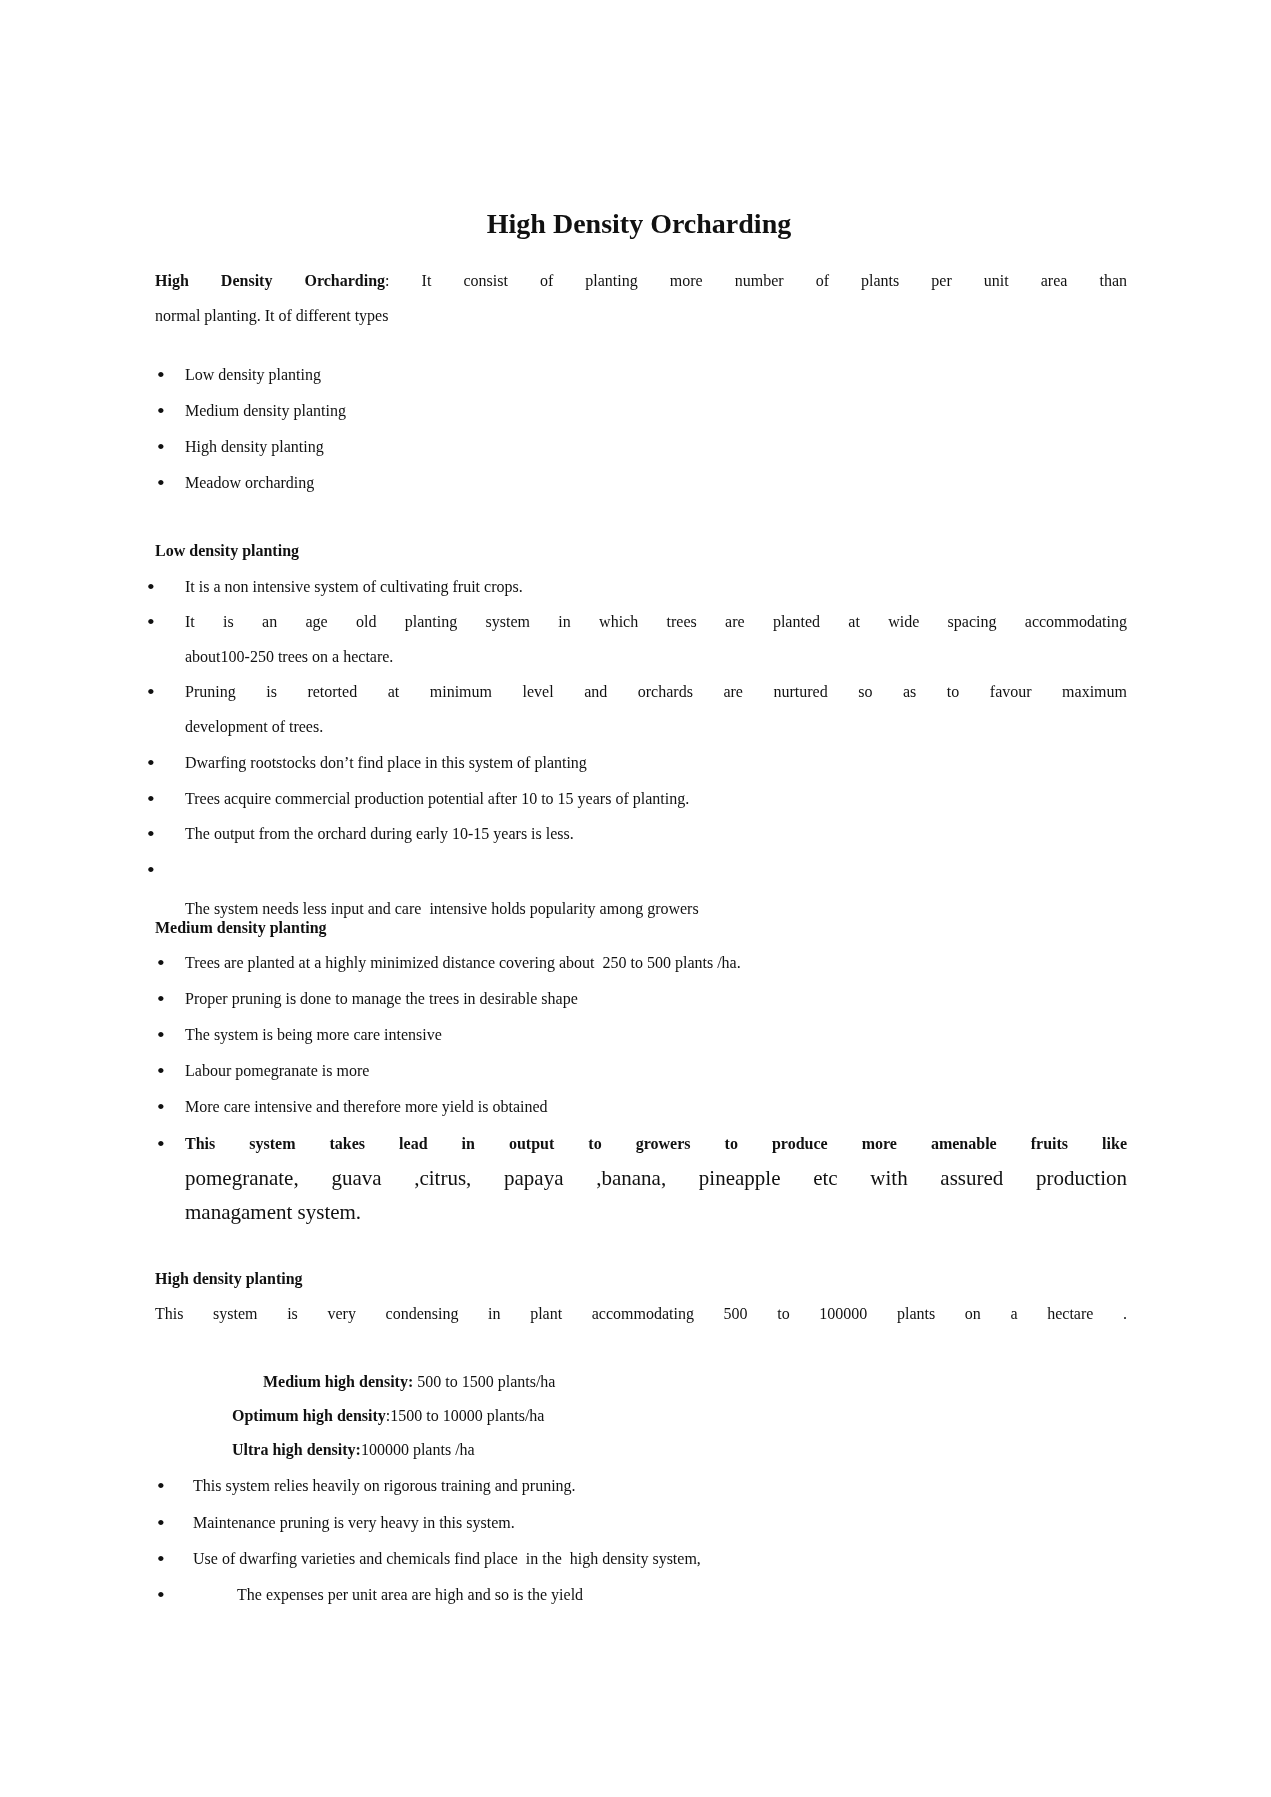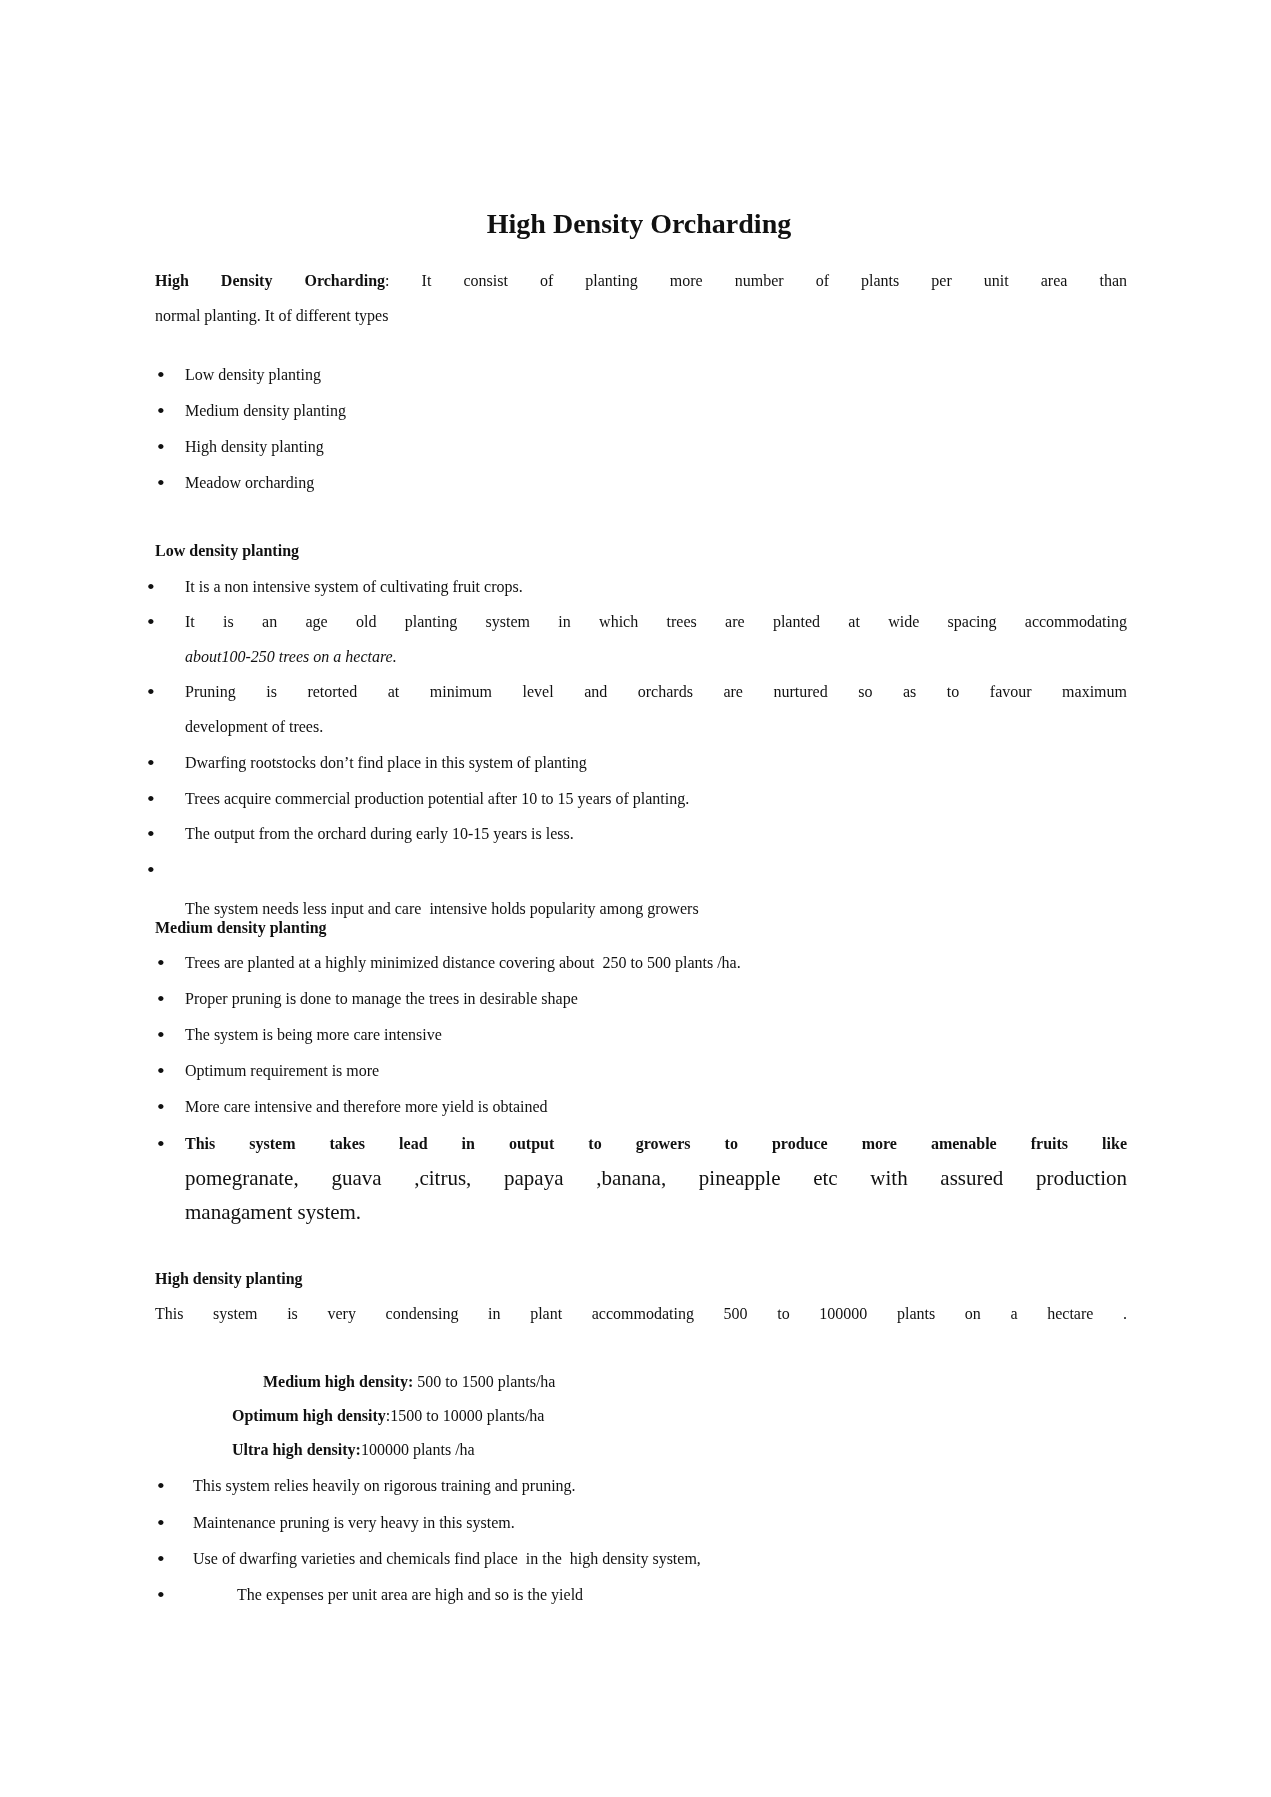--- a/index.html
+++ b/index.html
@@ -34,21 +34,21 @@
     <span class="bullet" style="left:157px; top:470px;">•</span>
     <div class="line" style="left:185px; top:470px;">Meadow orcharding</div>
   </div>
 
   <div class="line b" style="left:155px; top:538px;">Low density planting</div>
   <div>
     <span class="bullet" style="left:147px; top:574px;">•</span>
     <div class="line" style="left:185px; top:574px;">It is a non intensive system of cultivating fruit crops.</div>
     <span class="bullet" style="left:147px; top:609px;">•</span>
     <div class="line justify" style="left:185px; top:609px; width:942px;">It is an age old planting system in which trees are planted at wide spacing  accommodating</div>
-    <div class="line" style="left:185px; top:644px;font-style:italic;">about100-250 trees on a hectare.</div>
+    <div class="line" style="left:185px; top:644px;">about100-250 trees on a hectare.</div>
     <span class="bullet" style="left:147px; top:679px;">•</span>
     <div class="line justify" style="left:185px; top:679px; width:942px;">Pruning is retorted at minimum level and orchards are nurtured so as to favour maximum</div>
     <div class="line" style="left:185px; top:714px;">development of trees.</div>
     <span class="bullet" style="left:147px; top:750px;">•</span>
     <div class="line" style="left:185px; top:750px;">Dwarfing rootstocks don’t find place in this system of planting</div>
     <span class="bullet" style="left:147px; top:786px;">•</span>
     <div class="line" style="left:185px; top:786px;">Trees acquire commercial production potential after 10 to 15 years of planting.</div>
     <span class="bullet" style="left:147px; top:821px;">•</span>
     <div class="line" style="left:185px; top:821px;">The output from the orchard during early 10-15 years is less.</div>
     <span class="bullet" style="left:147px; top:857px;">•</span>
@@ -57,21 +57,21 @@
 
   <div class="line b" style="left:155px; top:915px;">Medium density planting</div>
   <div>
     <span class="bullet" style="left:157px; top:950px;">•</span>
     <div class="line" style="left:185px; top:950px;">Trees are planted at a highly minimized distance covering about  250 to 500 plants /ha.</div>
     <span class="bullet" style="left:157px; top:986px;">•</span>
     <div class="line" style="left:185px; top:986px;">Proper pruning is done to manage the trees in desirable shape</div>
     <span class="bullet" style="left:157px; top:1022px;">•</span>
     <div class="line" style="left:185px; top:1022px;">The system is being more care intensive</div>
     <span class="bullet" style="left:157px; top:1058px;">•</span>
-    <div class="line" style="left:185px; top:1058px;">Optimum requirement is more</div>
+    <div class="line" style="left:185px; top:1058px;">Labour pomegranate is more</div>
     <span class="bullet" style="left:157px; top:1094px;">•</span>
     <div class="line" style="left:185px; top:1094px;">More care intensive and therefore more yield is obtained</div>
     <span class="bullet" style="left:157px; top:1131px;">•</span>
     <div class="line b justify" style="left:185px; top:1131px; width:942px;">This system takes lead in output to growers to produce more amenable fruits like</div>
     <div class="line justify small" style="left:185px; top:1165px; width:942px;">pomegranate,  guava  ,citrus,  papaya  ,banana,  pineapple  etc  with  assured  production</div>
     <div class="line small" style="left:185px; top:1199px;">managament system.</div>
   </div>
 
   <div class="line b" style="left:155px; top:1266px;">High density planting</div>
   <div class="line justify" style="left:155px; top:1301px; width:972px;">This system is very condensing in plant accommodating 500 to 100000 plants  on a hectare .</div>

